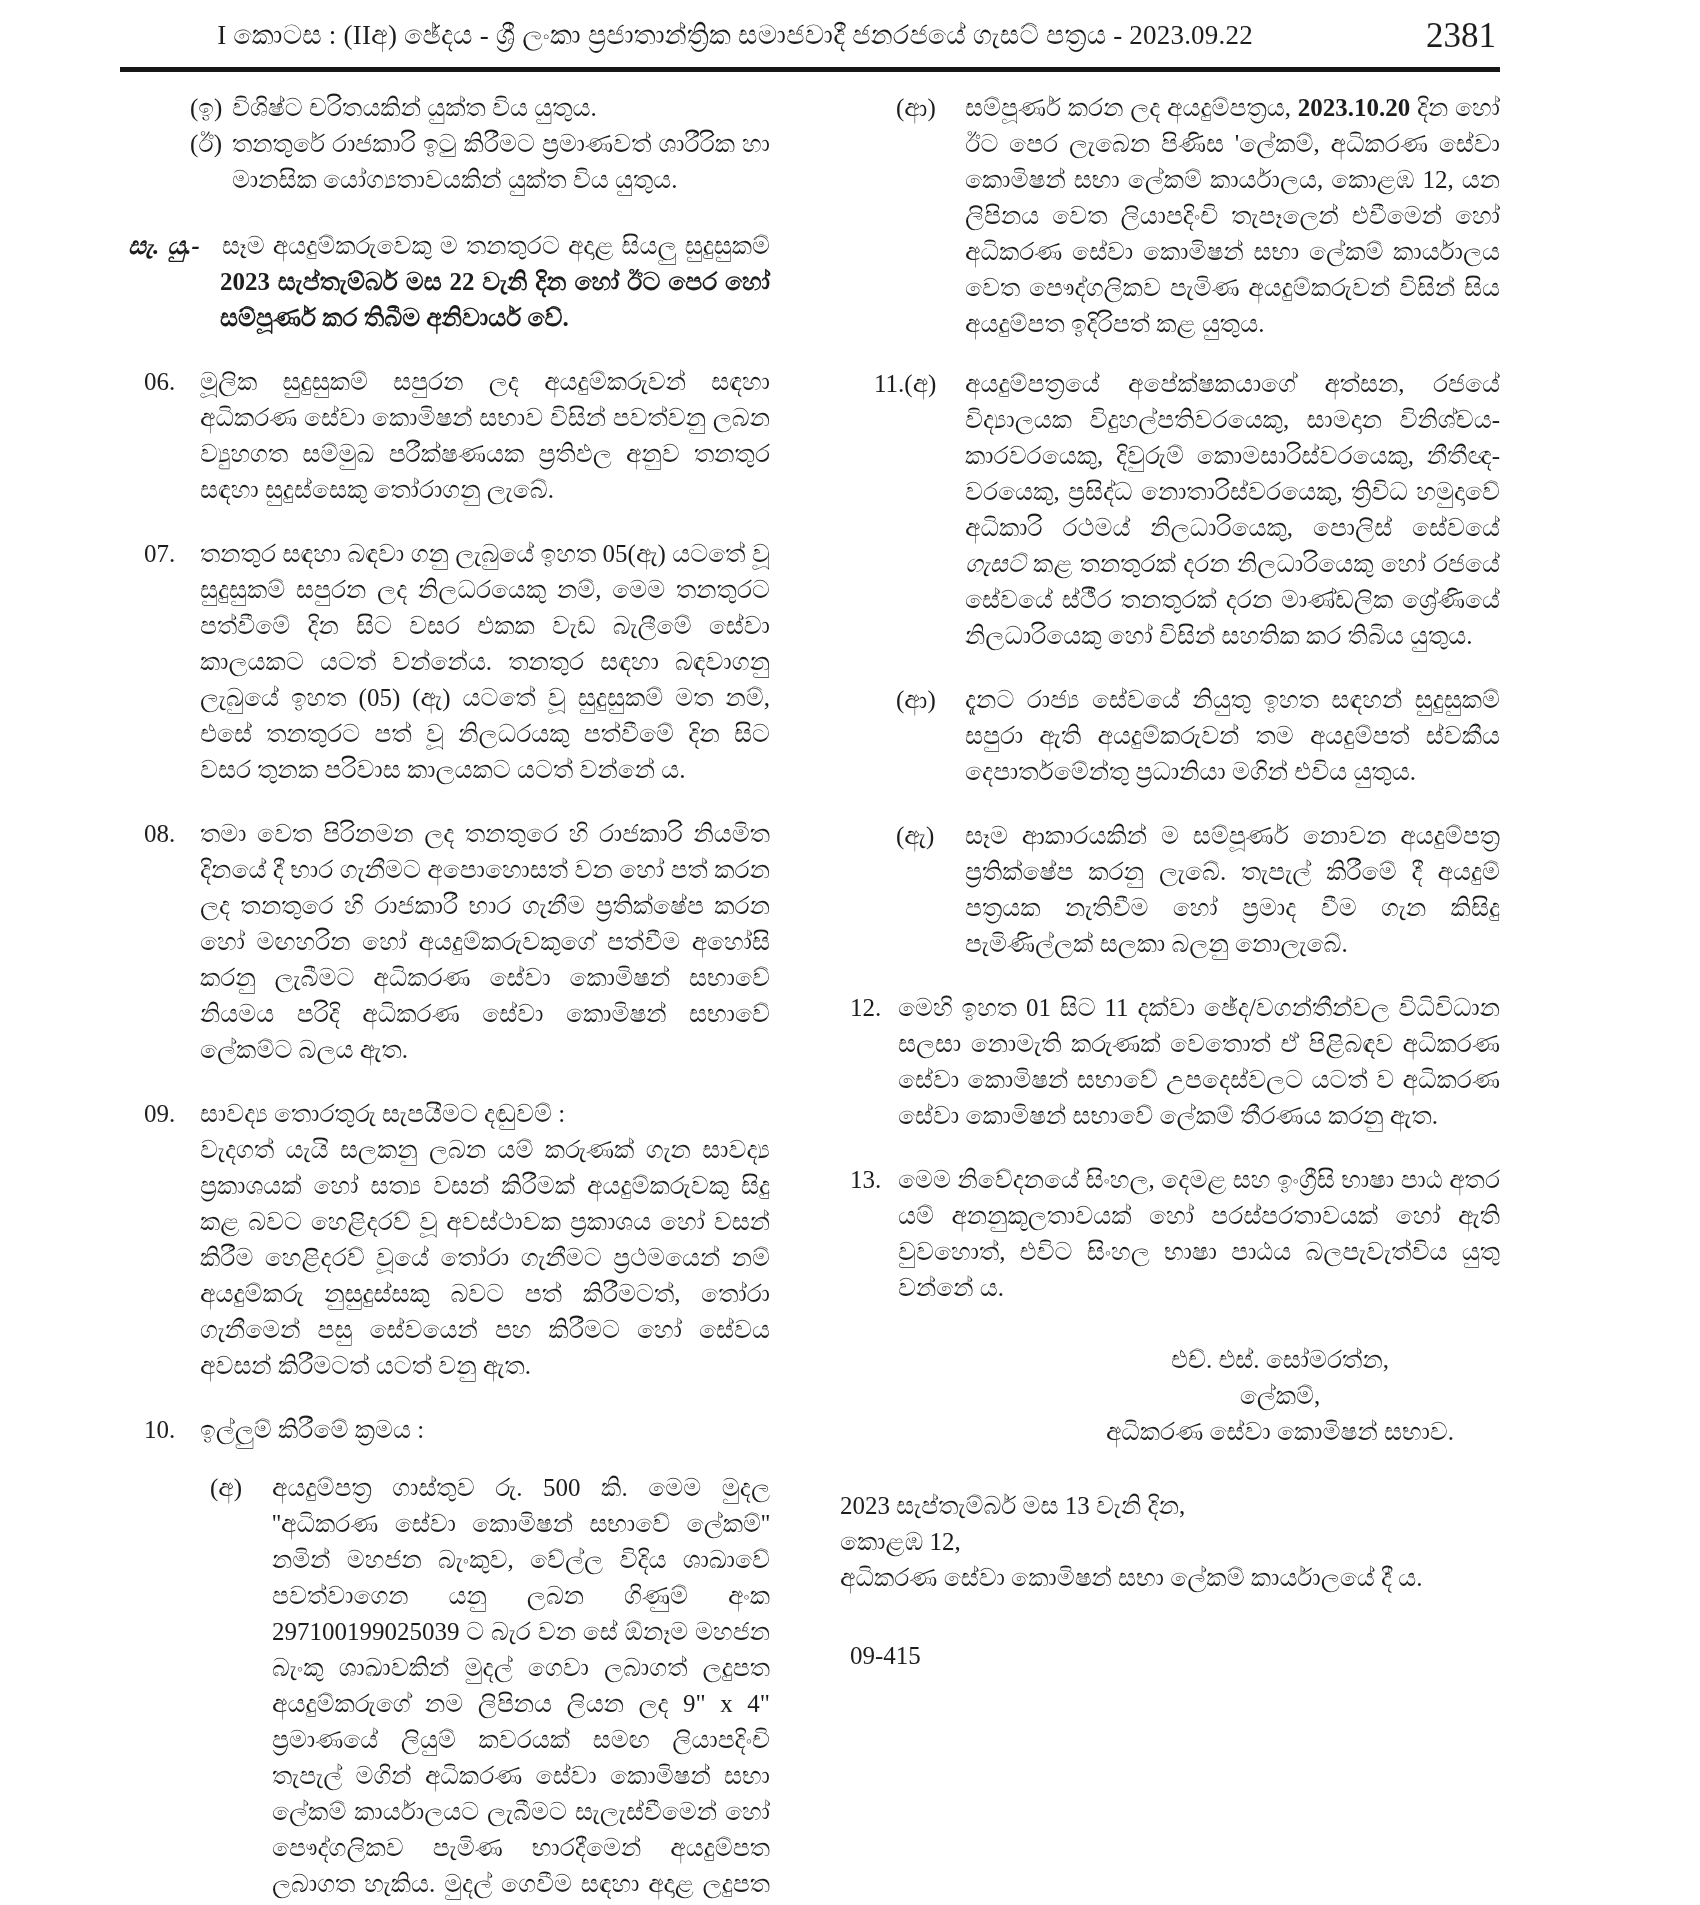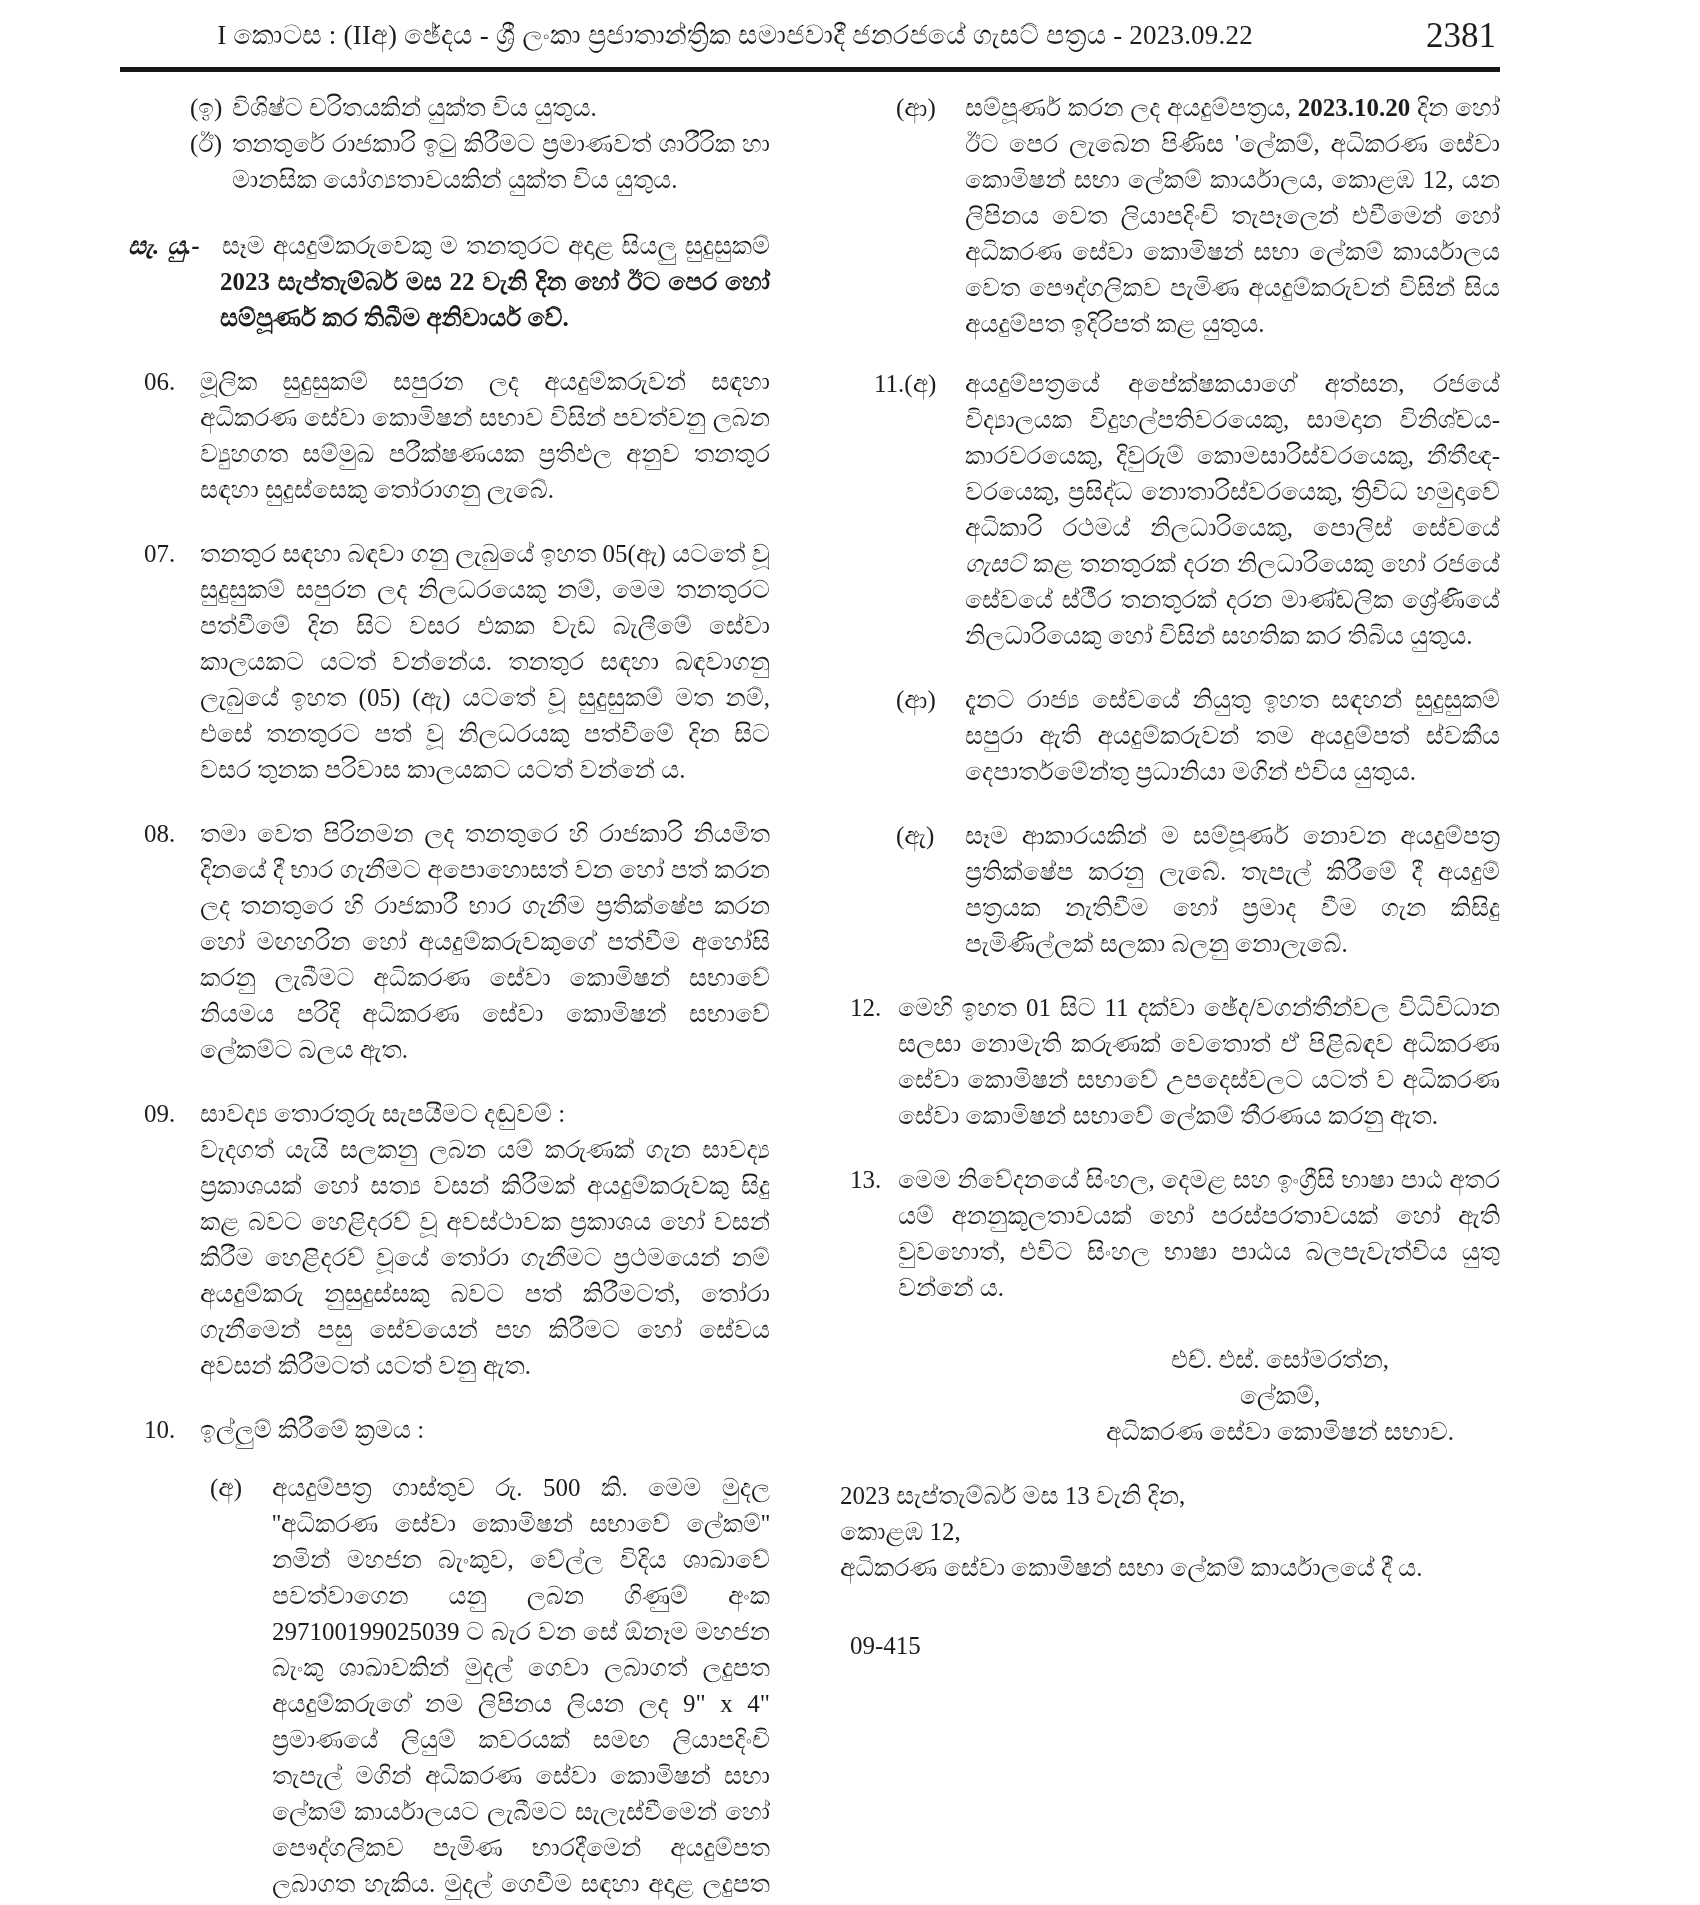--- a/index.html
+++ b/index.html
@@ -45,21 +45,21 @@
   .eleven { padding-left: 115px; }
   .eleven .rlbl11 { position: absolute; left: 24px; }
   .rnum { padding-left: 48px; margin-top: 28px; }
   .rnum .rnumlbl { position: absolute; left: 0; }
   .letter.spaced { margin-top: 28px; }
   b.b { font-weight: bold; }
   i.i { font-style: italic; }
   
   .order { margin-top: 30px; padding-left: 90px; text-align: center; }
   .sig { margin: 36px 0 0 230px; width: 400px; text-align: center; }
-  .dateline { margin-top: 28px; margin-left: -10px; text-align: left; }
+  .dateline { margin-top: 38px; margin-left: -10px; text-align: left; }
   .code { margin-top: 42px; text-align: left; }
 </style>
 </head>
 <body>
 
 <div class="page">
 
   <div class="hdr">
     <div class="hdr-title">I කොටස : (IIඅ) ඡේදය - ශ්‍රී ලංකා ප්‍රජාතාන්ත්‍රික සමාජවාදී ජනරජයේ ගැසට් පත්‍රය - 2023.09.22</div>
     <div class="hdr-page">2381</div>

